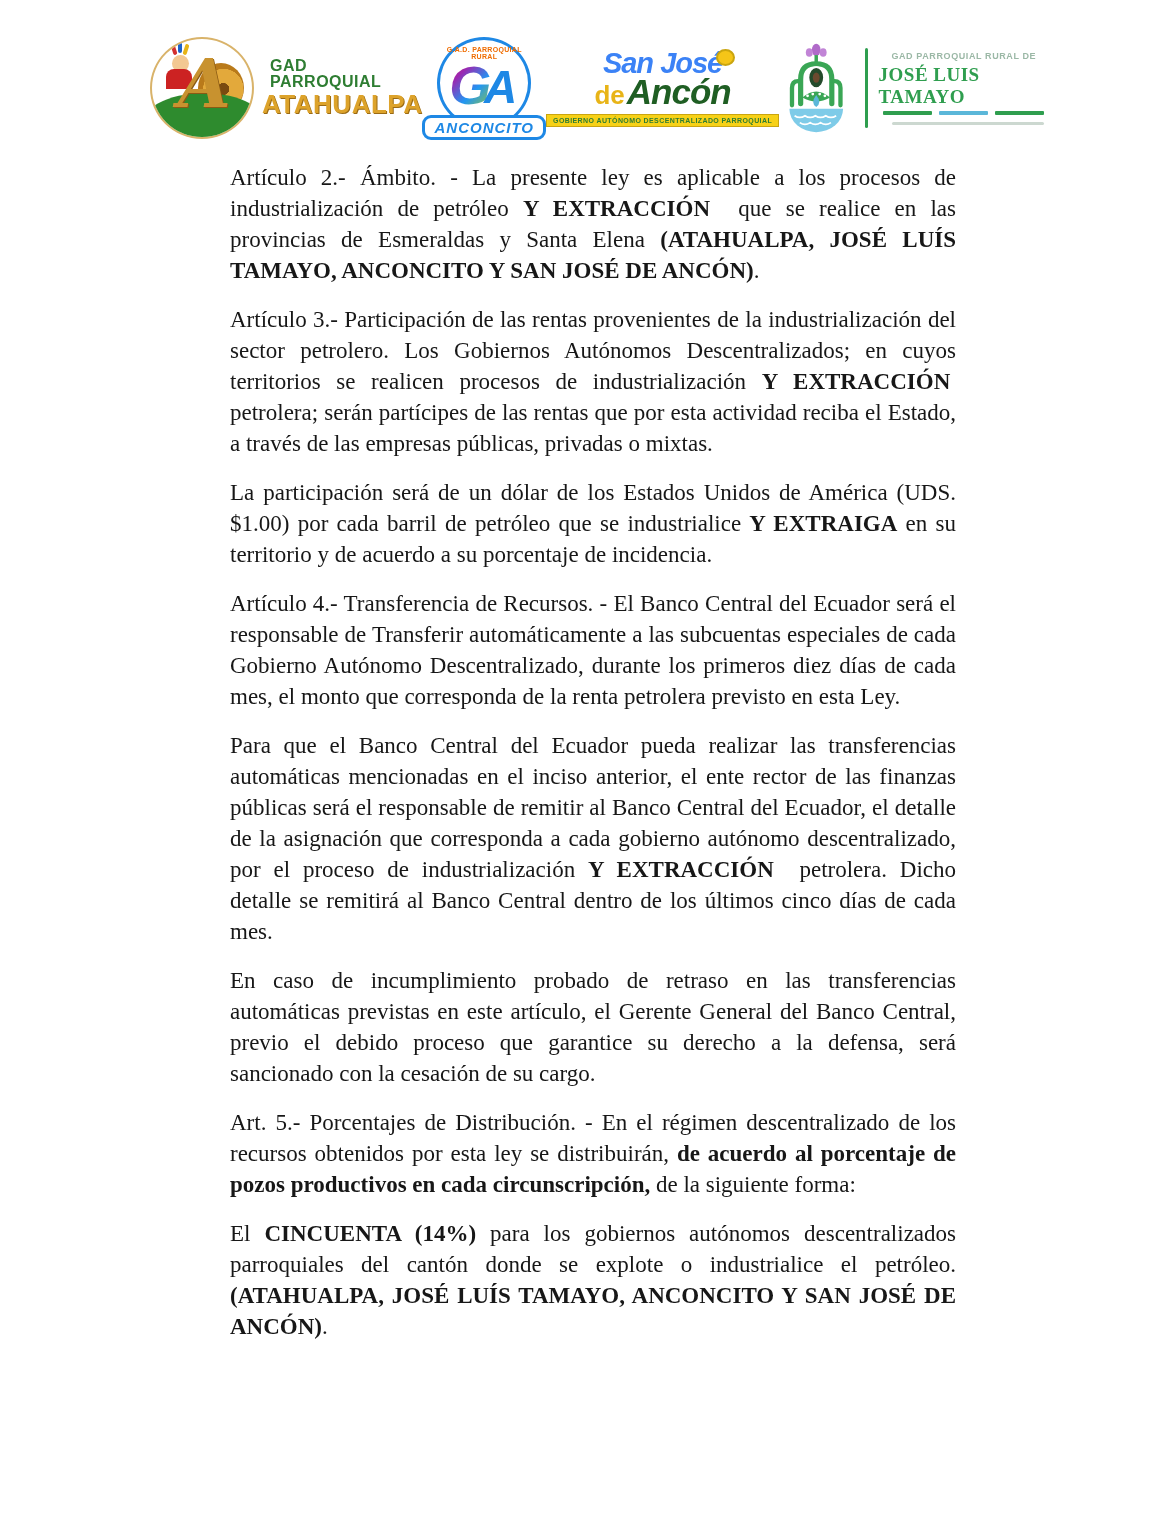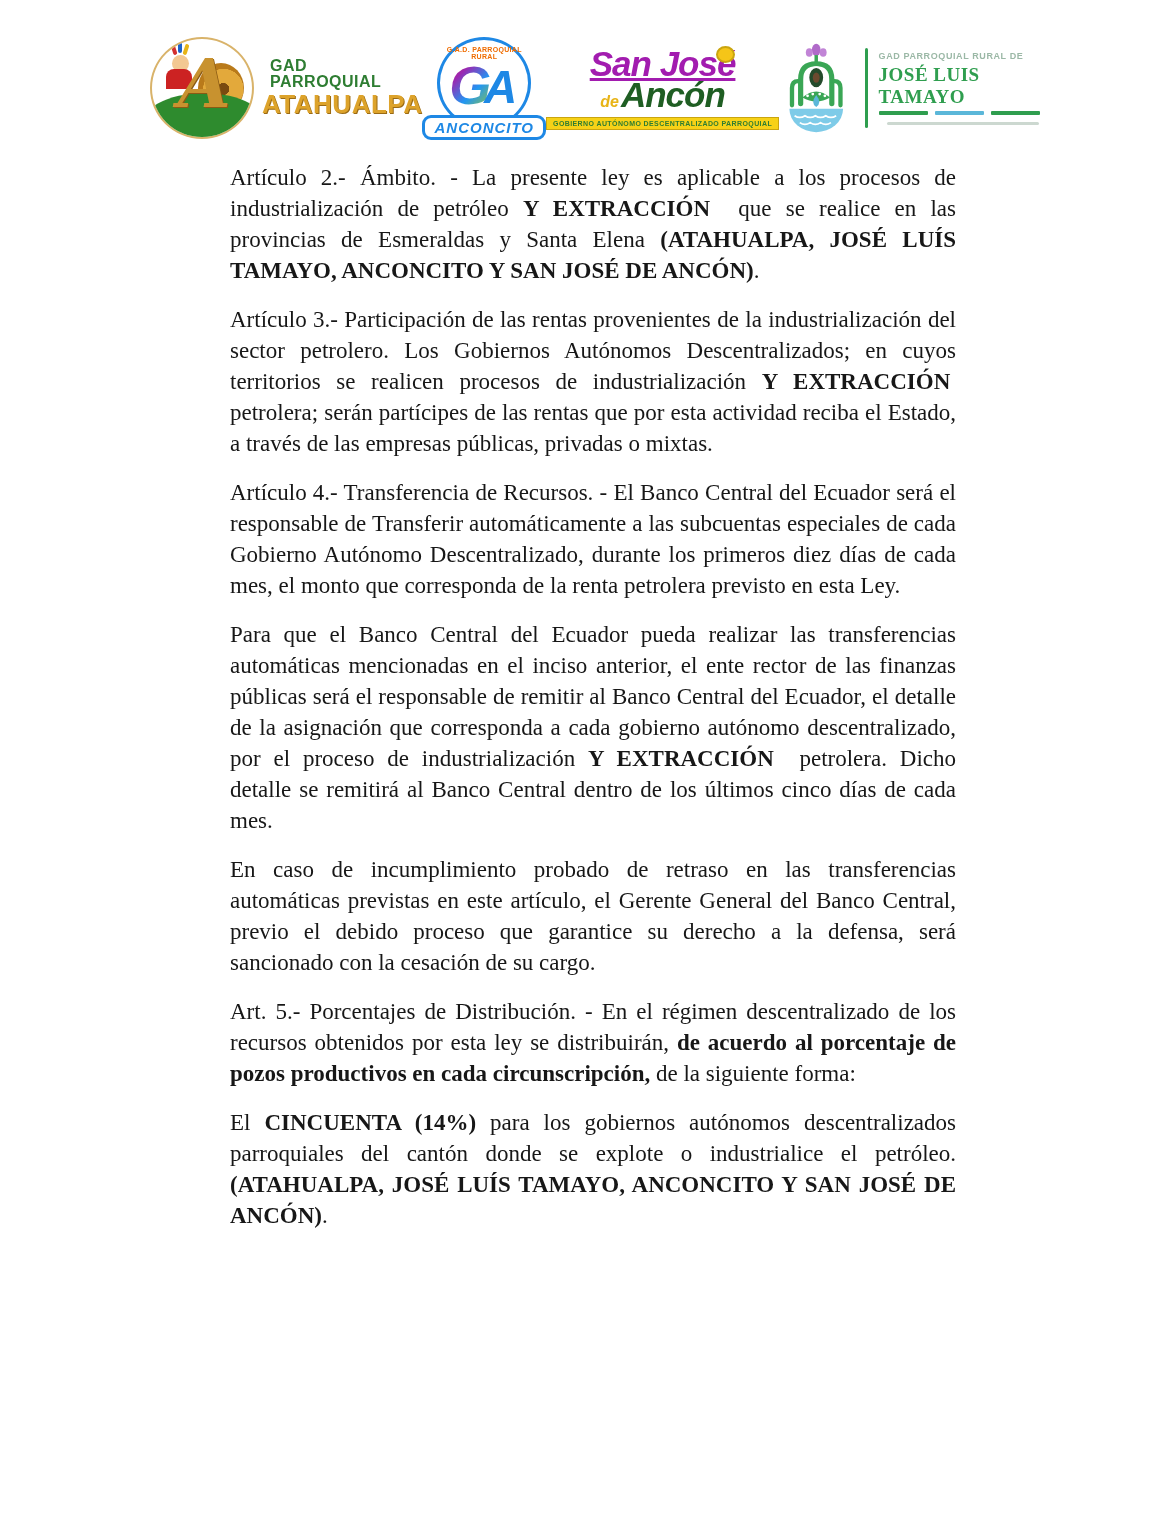--- a/index.html
+++ b/index.html
@@ -53,33 +53,33 @@
     -webkit-background-clip:text; background-clip:text; color:transparent; }
   .anc-a { position:absolute; right:11px; top:20px;
     font-family:"Liberation Sans", sans-serif; font-style:italic; font-weight:900; font-size:46px; color:#1e88e5; }
   .anc-badge { margin-top:-14px; z-index:2; background:#fff; border:3px solid #1e88e5; border-radius:9px;
     padding:1px 9px; font-family:Liberation Sans, sans-serif; font-style:italic; font-weight:900;
     font-size:15px; color:#1e88e5; letter-spacing:1px; }
 
   
   .logo-sanjose { flex-direction:column; align-items:center; position:relative; }
   .sj-line1 { font-family:"Liberation Sans", sans-serif; font-style:italic; font-weight:900;
-    font-size:35px; color:#a21caf; letter-spacing:-1px; line-height:1;text-decoration:underline; }
+    font-size:29px; color:#3b82f6; letter-spacing:-1px; line-height:1; }
   .sj-badge { position:absolute; top:0px; right:44px; width:19px; height:17px; border-radius:50%;
     background:#f5c518; border:2px solid #caa50f; z-index:2; }
   .sj-line2 { line-height:0.9; margin-top:-2px; margin-bottom:6px; }
-  .sj-de { font-family:"Liberation Sans", sans-serif; font-style:italic; font-weight:900; font-size:16px; color:#e8b417; margin-right:2px; }
+  .sj-de { font-family:"Liberation Sans", sans-serif; font-weight:900; font-size:26px; color:#e8b417; margin-right:2px; }
   .sj-ancon { font-family:"Liberation Sans", sans-serif; font-style:italic; font-weight:900; font-size:35px; color:#1f5e23; letter-spacing:-1px; }
   .sj-banner { background:#f7d117; border:1px solid #caa50f; padding:2px 6px;
     font-family:"Liberation Sans", sans-serif; font-weight:bold; font-size:7px; color:#2e7d32; letter-spacing:0.4px; white-space:nowrap; }
 
   
   .logo-tamayo { gap:11px; }
   .jlt-divider { width:3px; height:80px; background:#2f9e4f; border-radius:2px; flex:none; }
-  .jlt-text { display:flex; flex-direction:column; gap:3px; }
+  .jlt-text { display:flex; flex-direction:column; gap:3px;align-items:center; }
   .jlt-small { font-family:"Liberation Sans", sans-serif; font-weight:bold; font-size:9px; color:#9bb8a6; letter-spacing:0.6px; }
   .jlt-name { font-family:Liberation Serif, serif; font-weight:900; font-size:19px; color:#2f9e4f; letter-spacing:0.5px; }
   .jlt-bars { display:flex; gap:7px; }
   .jlt-bar { width:49px; height:4px; border-radius:1px; }
   .jlt-bar.g { background:#2f9e4f; }
   .jlt-bar.b { background:#5bb7d9; }
   .jlt-script { width:152px; height:3px; background:#ccd8d0; border-radius:2px; margin:4px 0 0 8px; }
 
   
   .content {
@@ -162,18 +162,19 @@
       </span>
       <span class="jlt-script"></span>
     </div>
   </div>
 
 </header>
 
 <main class="content">
     <p><span>Artículo 2.- Ámbito. - La presente ley es aplicable a los procesos de industrialización de petróleo </span><span class="b">Y EXTRACCIÓN</span><span>&nbsp; que se realice en las provincias de Esmeraldas y Santa Elena </span><span class="b">(ATAHUALPA, JOSÉ LUÍS TAMAYO, ANCONCITO Y SAN JOSÉ DE ANCÓN)</span><span>.</span></p>
     <p><span>Artículo 3.- Participación de las rentas provenientes de la industrialización del sector petrolero. Los Gobiernos Autónomos Descentralizados; en cuyos territorios se realicen procesos de industrialización </span><span class="b">Y EXTRACCIÓN</span><span>&nbsp; petrolera; serán partícipes de las rentas que por esta actividad reciba el Estado, a través de las empresas públicas, privadas o mixtas.</span></p>
+    <p><span>La participación será de un dólar de los Estados Unidos de América (UDS. $1.00) por cada barril de petróleo que se industrialice </span><span class="b">Y EXTRAIGA</span><span> en su territorio y de acuerdo a su porcentaje de incidencia.</span></p>
     <p><span>Artículo 4.- Transferencia de Recursos. - El Banco Central del Ecuador será el responsable de Transferir automáticamente a las subcuentas especiales de cada Gobierno Autónomo Descentralizado, durante los primeros diez días de cada mes, el monto que corresponda de la renta petrolera previsto en esta Ley.</span></p>
     <p><span>Para que el Banco Central del Ecuador pueda realizar las transferencias automáticas mencionadas en el inciso anterior, el ente rector de las finanzas públicas será el responsable de remitir al Banco Central del Ecuador, el detalle de la asignación que corresponda a cada gobierno autónomo descentralizado, por el proceso de industrialización </span><span class="b">Y EXTRACCIÓN</span><span>&nbsp; petrolera. Dicho detalle se remitirá al Banco Central dentro de los últimos cinco días de cada mes.</span></p>
     <p><span>En caso de incumplimiento probado de retraso en las transferencias automáticas previstas en este artículo, el Gerente General del Banco Central, previo el debido proceso que garantice su derecho a la defensa, será sancionado con la cesación de su cargo.</span></p>
     <p><span>Art. 5.- Porcentajes de Distribución. - En el régimen descentralizado de los recursos obtenidos por esta ley se distribuirán, </span><span class="b">de acuerdo al porcentaje de pozos productivos en cada circunscripción,</span><span> de la siguiente forma:</span></p>
     <p><span>El </span><span class="b">CINCUENTA (14%)</span><span> para los gobiernos autónomos descentralizados parroquiales del cantón donde se explote o industrialice el petróleo. </span><span class="b">(ATAHUALPA, JOSÉ LUÍS TAMAYO, ANCONCITO Y SAN JOSÉ DE ANCÓN)</span><span>.</span></p>
   </main>
 
 </body></html>

